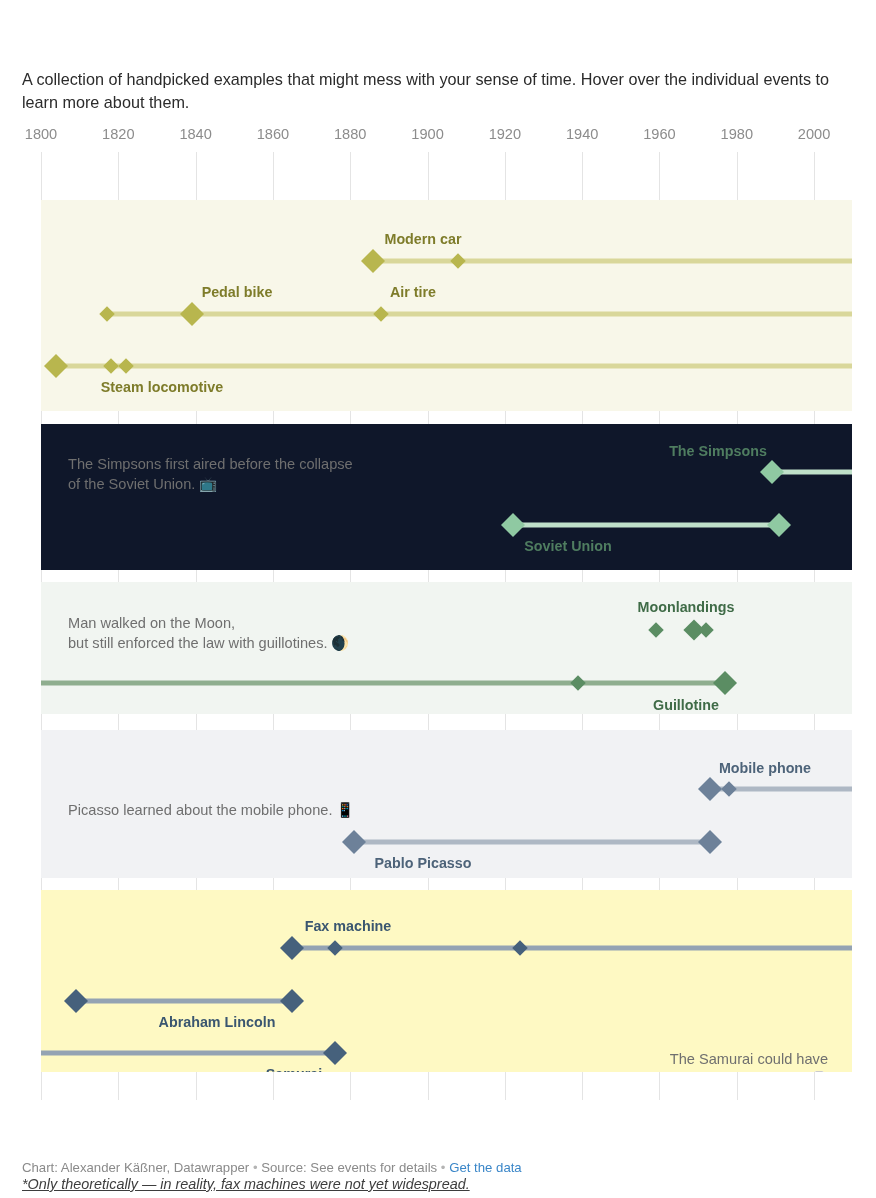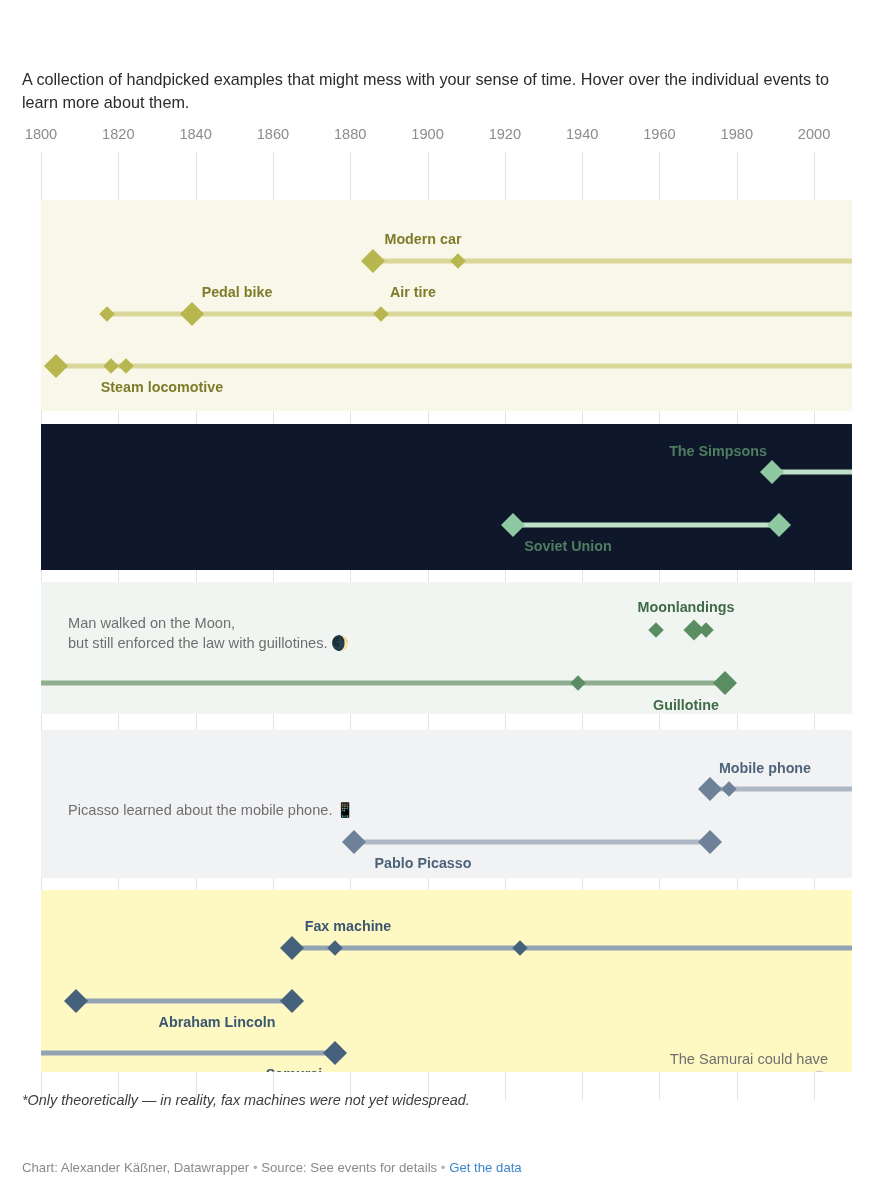--- a/index.html
+++ b/index.html
@@ -124,24 +124,25 @@
     white-space: pre-line;
   }
   .annot.right {
     text-align: right;
   }
 
   
   .footnote {
     position: absolute;
     left: 22px;
-    top: 1092px;
+    top: 1176px;
     font-size: 14.4px;
     font-style: italic;
     color: #3d3d3d;
+    text-decoration: underline;
   }
   .credit {
     position: absolute;
     left: 22px;
     top: 1160px;
     font-size: 13.2px;
     color: #8a8a8a;
   }
   .credit a {
     color: #3a86c8;
@@ -210,20 +211,22 @@
           <div class="lbl" style="left: 121px; top: 179px; color: rgb(126, 124, 42);">Steam locomotive</div>
         </div>
         <div class="band" style="top: 272px; height: 146px; background: #0f172a;">
           <div class="bar" style="left: 730.579px; width: 80.4205px; top: 48px; background: rgb(191, 224, 201);"></div>
           <div class="marker" style="width: 17px; height: 17px; left: 730.579px; top: 48px; background: rgb(143, 201, 162);"></div>
           <div class="lbl" style="left: 677px; top: 19px; color: rgb(79, 125, 96);">The Simpsons</div>
           <div class="bar" style="left: 471.591px; width: 266.719px; top: 101px; background: rgb(191, 224, 201);"></div>
           <div class="marker" style="width: 17px; height: 17px; left: 471.591px; top: 101px; background: rgb(143, 201, 162);"></div>
           <div class="marker" style="width: 17px; height: 17px; left: 738.31px; top: 101px; background: rgb(143, 201, 162);"></div>
           <div class="lbl" style="left: 527px; top: 114px; color: rgb(79, 125, 96);">Soviet Union</div>
+          <div class="annot" style="left: 27px; top: 30px;">The Simpsons first aired before the collapse
+of the Soviet Union. 📺</div>
         </div>
         <div class="band" style="top: 430px; height: 132px; background: rgb(241, 245, 241);">
           <div class="marker" style="width: 11px; height: 11px; left: 614.615px; top: 48px; background: rgb(91, 141, 99);"></div>
           <div class="marker" style="width: 15px; height: 15px; left: 653.269px; top: 48px; background: rgb(91, 141, 99);"></div>
           <div class="marker" style="width: 11px; height: 11px; left: 664.866px; top: 48px; background: rgb(91, 141, 99);"></div>
           <div class="lbl" style="left: 645px; top: 17px; color: rgb(63, 107, 71);">Moonlandings</div>
           <div class="bar" style="left: 0px; width: 684.193px; top: 101px; background: rgb(143, 174, 143);"></div>
           <div class="marker" style="width: 11px; height: 11px; left: 537.304px; top: 101px; background: rgb(91, 141, 99);"></div>
           <div class="marker" style="width: 17px; height: 17px; left: 684.193px; top: 101px; background: rgb(91, 141, 99);"></div>
           <div class="lbl" style="left: 645px; top: 115px; color: rgb(63, 107, 71);">Guillotine</div>

